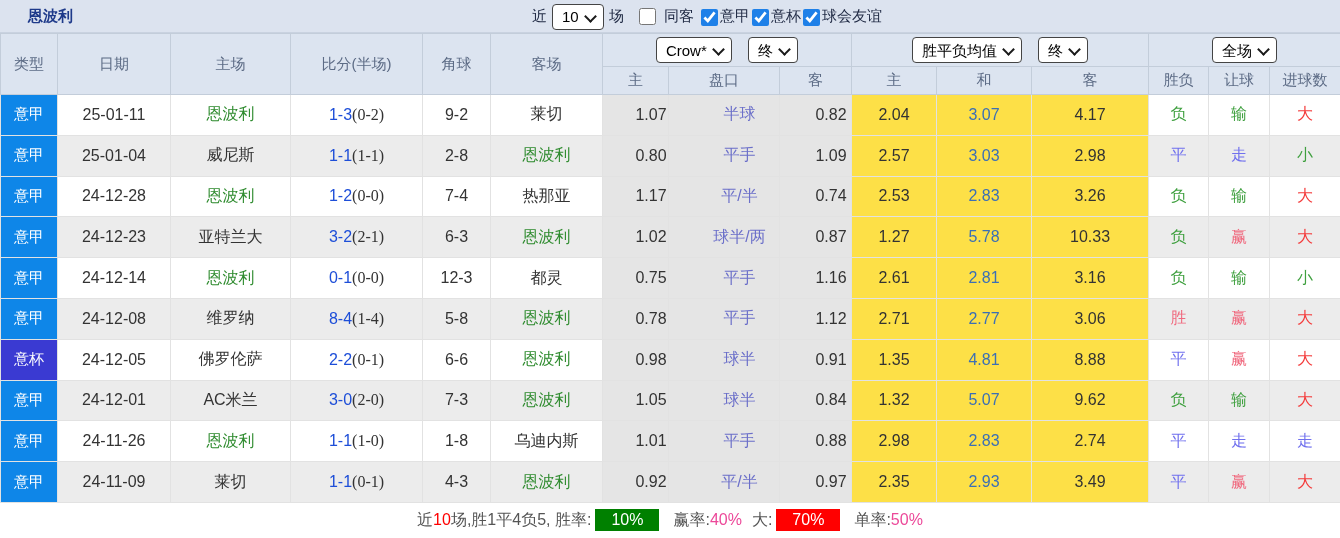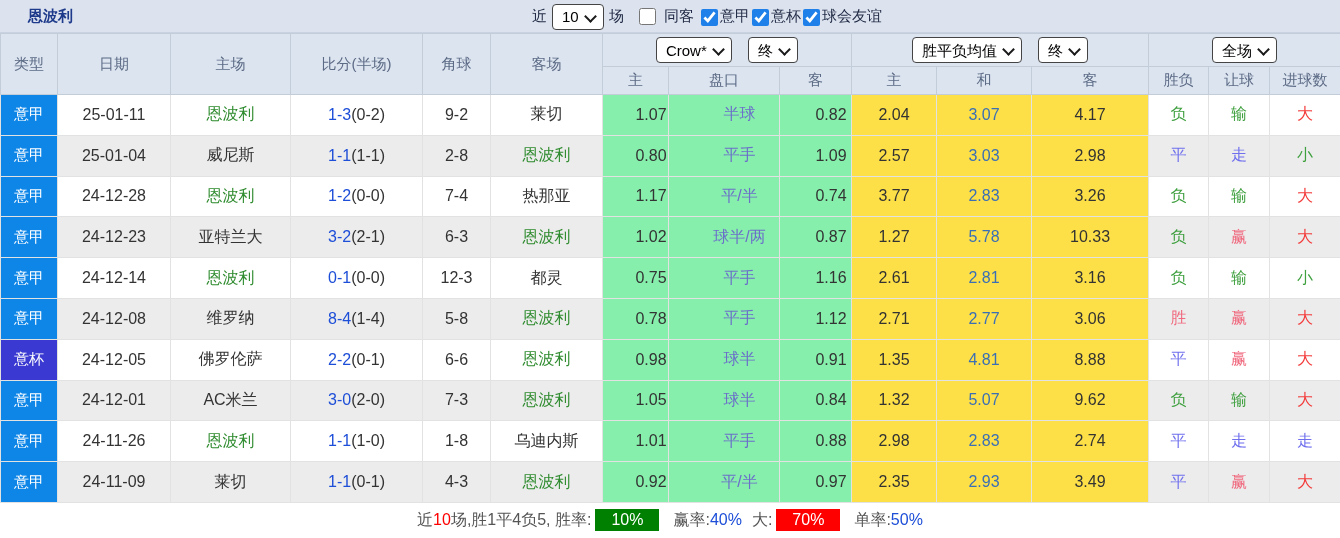--- a/index.html
+++ b/index.html
@@ -41,43 +41,43 @@
   th, td { text-align:center; overflow:hidden; white-space:nowrap; }
   thead th {
     background:#dce4f0; color:#5c6b85; font-weight:normal; font-size:15px;
     border:1px solid #c3cdda;
   }
   thead tr.h1 th { height:33px; }
   thead tr.h2 th { height:28px; }
   .hdrop .sel { margin:0 6px; }
   tbody td { height:40.8px; font-size:16px; border:1px solid #e2e2e2; background:#fff; }
   tbody tr:nth-child(even) td { background:#ececec; }
-  tbody tr td.odd { background:#86efac;padding-left:32px; }
+  tbody tr td.odd { background:#e5e5e5;padding-left:32px; }
   tbody tr td.avg { background:#fde047; }
   tbody tr td.lg  { color:#fff; font-size:15px; }
   td.lg.serie { background:#0e86e8; }
   td.lg.cup   { background:#3a3ad2; }
   .self { color:#2e8b2e; }
   .ft { color:#1d4ed8; }
-  .ht { color:#333; }
+  .ht { color:#333;font-family:Liberation Serif, serif; }
   td.line { color:#6b6fc9; }
   td.avg.mid { color:#3b6fb5; }
   .green { color:#3fa03f; }
   .blue  { color:#7070ee; }
   .pink  { color:#f0697e; }
   .red   { color:#f43b3b; }
 
   
   .summary {
     height:35px; display:flex; align-items:center; justify-content:center;
     font-size:16px; color:#555; background:#fff;
   }
   .summary span { white-space:pre; }
   .sum-red { color:#ff0000; }
-  .sum-blue { color:#1d4ed8; }
+  .sum-blue { color:#ec4899; }
   .badge { color:#fff; padding:2px 16px; margin:0 4px; }
   .bg-green { background:#008000; }
   .bg-red { background:#ff0000; }
   .sp { margin-left:10px; }
 </style>
 </head>
 <body>
 
 <div class="topbar">
   <span class="title">恩波利</span>
@@ -181,21 +181,21 @@
     <tr>
       <td class="lg serie"><span>意甲</span></td>
       <td>24-12-28</td>
       <td><span class="self">恩波利</span></td>
       <td><span class="ft">1-2</span><span class="ht">(0-0)</span></td>
       <td>7-4</td>
       <td><span>热那亚</span></td>
       <td class="odd">1.17</td>
       <td class="odd line">平/半</td>
       <td class="odd">0.74</td>
-      <td class="avg">3.77</td>
+      <td class="avg">2.53</td>
       <td class="avg mid">2.83</td>
       <td class="avg">3.26</td>
       <td><span class="green">负</span></td>
       <td><span class="green">输</span></td>
       <td><span class="red">大</span></td>
     </tr>
     <tr>
       <td class="lg serie"><span>意甲</span></td>
       <td>24-12-23</td>
       <td><span>亚特兰大</span></td>

